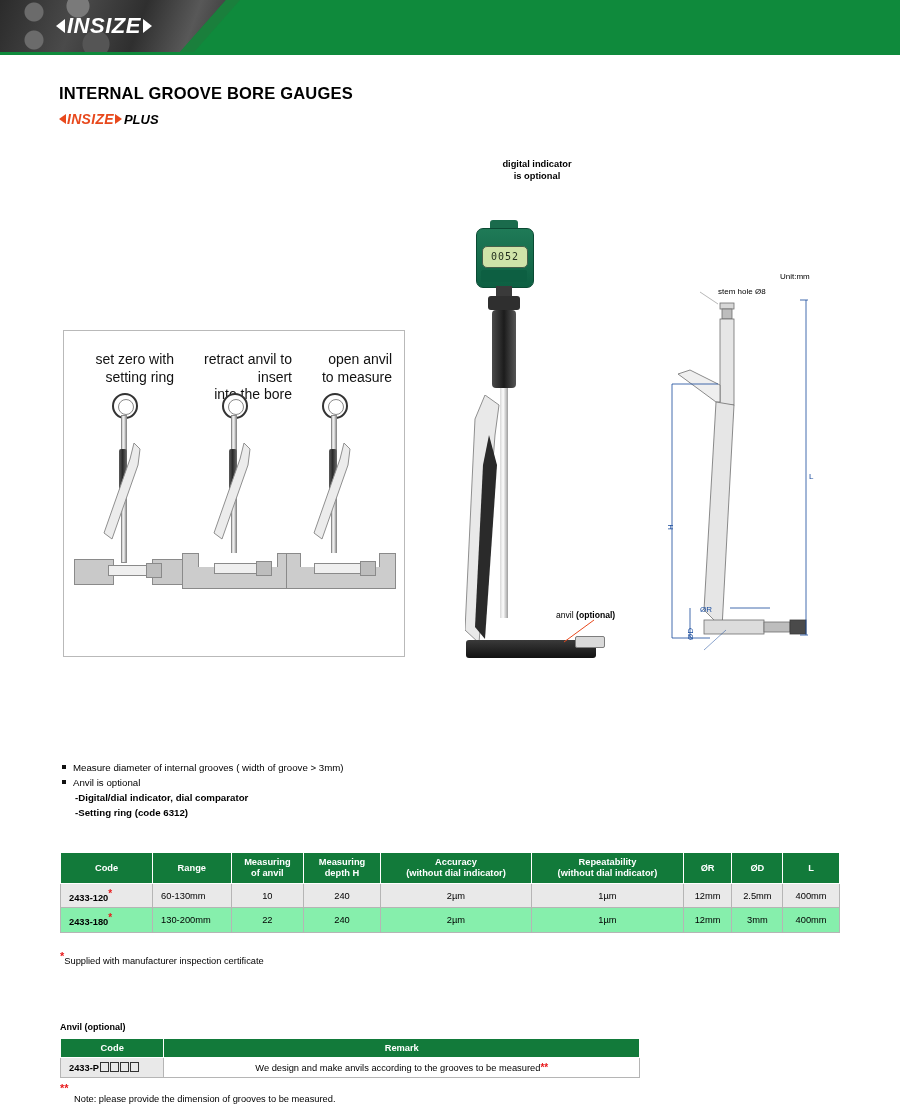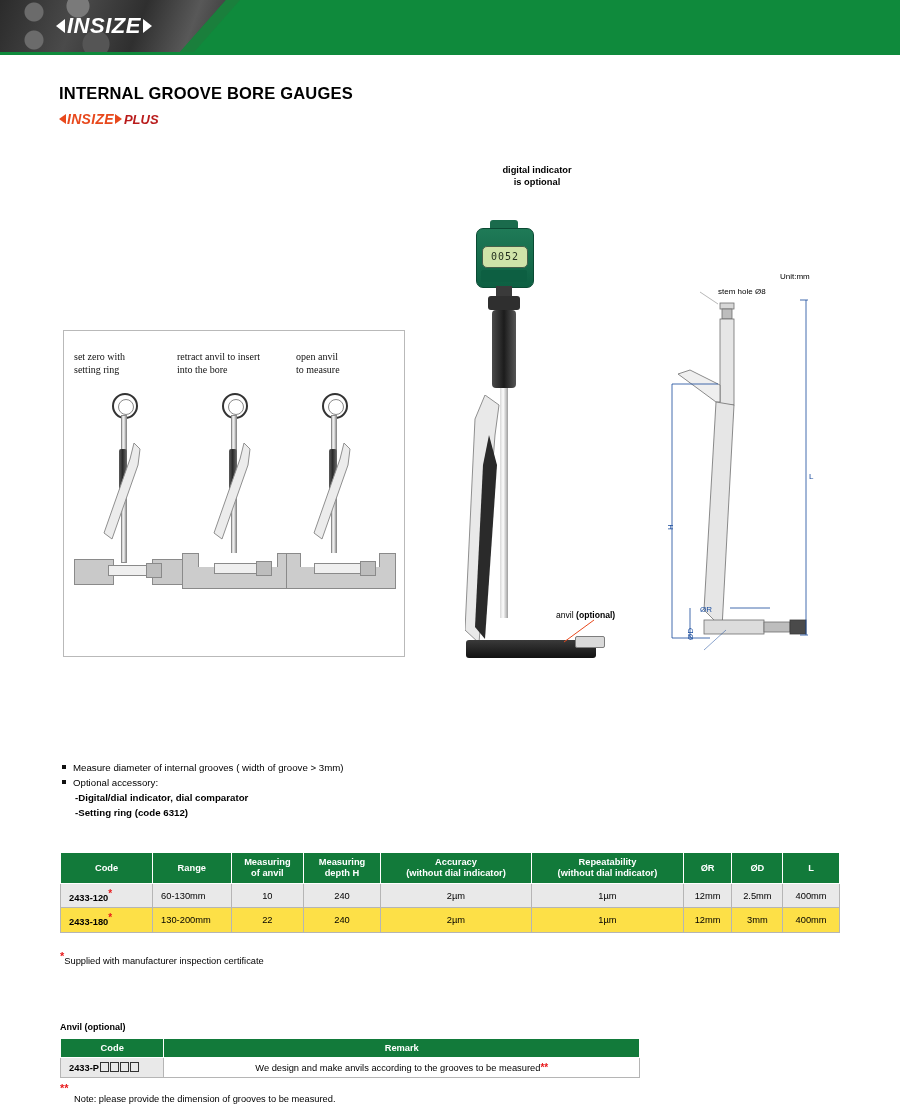--- a/index.html
+++ b/index.html
@@ -33,34 +33,34 @@
   .banner-rule{position:absolute;left:0;top:52px;width:900px;height:3px;background:#0f8a3c;}
 
   
   .page-title{position:absolute;left:59px;top:84px;font-size:16.5px;font-weight:bold;letter-spacing:0.2px;}
   .plus-logo{position:absolute;left:59px;top:110px;display:flex;align-items:center;height:18px;}
   .plus-word{font-style:italic;font-weight:bold;font-size:14px;color:#e8491d;letter-spacing:0.3px;}
   .plus-arrow-l{width:0;height:0;border-top:5px solid transparent;border-bottom:5px solid transparent;
      border-right:7px solid #e8491d;margin-right:1px;}
   .plus-arrow-r{width:0;height:0;border-top:5px solid transparent;border-bottom:5px solid transparent;
      border-left:7px solid #e8491d;margin-left:1px;margin-right:2px;}
-  .plus-tag{font-style:italic;font-weight:bold;font-size:13px;color:#b91c1c;}
+  .plus-tag{font-style:italic;font-weight:bold;font-size:13px;color:#000000;}
 
   
   .illus-box{position:absolute;left:63px;top:330px;width:340px;height:325px;border:1px solid #b9b9b9;background:#fff;}
-  .cap{position:absolute;font-size:10px;text-align:left;line-height:1.25;color:#111;font-family:Liberation Serif, serif;}
+  .cap{position:absolute;font-size:14px;text-align:right;line-height:1.25;color:#111;}
   .ring{position:absolute;width:22px;height:22px;border:2.2px solid #333;border-radius:50%;background:#fff;}
   .ring-inner{position:absolute;left:4px;top:4px;width:14px;height:14px;border:1px solid #888;border-radius:50%;}
   .stem{position:absolute;width:4px;background:linear-gradient(90deg,#cfcfcf,#f2f2f2 45%,#9a9a9a);border:0.5px solid #8d8d8d;}
   .grip{position:absolute;width:8px;background:linear-gradient(90deg,#5a5a5a,#2b2b2b 45%,#6d6d6d);border-radius:2px;}
   .block{position:absolute;background:#c9c9c9;border:1px solid #8a8a8a;}
   .anvil-bar{position:absolute;background:#efefef;border:1px solid #8a8a8a;}
 
   
-  .photo-note{position:absolute;left:457px;top:164px;width:160px;text-align:center;font-size:9.3px;font-weight:bold;line-height:1.3;}
+  .photo-note{position:absolute;left:457px;top:158px;width:160px;text-align:center;font-size:9.3px;font-weight:bold;line-height:1.3;}
   .anvil-note{position:absolute;left:556px;top:610px;font-size:8.6px;}
   .anvil-note b{font-weight:bold;}
 
   
   .ind-body{position:absolute;left:476px;top:228px;width:56px;height:58px;background:linear-gradient(180deg,#1f7a57,#0d5f42);border-radius:7px;border:1px solid #0a4a33;}
   .ind-screen{position:absolute;left:482px;top:246px;width:44px;height:20px;background:#cfe3a9;border:1px solid #46604a;border-radius:5px;}
   .ind-screen span{position:absolute;left:8px;top:4px;font-family:"DejaVu Sans Mono",monospace;font-size:10px;letter-spacing:1px;color:#23301f;}
   .ind-top{position:absolute;left:490px;top:220px;width:28px;height:10px;background:#1a6b4c;border-radius:3px 3px 0 0;}
   .ind-btns{position:absolute;left:481px;top:270px;width:46px;height:12px;background:#0d5f42;border-radius:2px;}
   .ind-neck{position:absolute;left:496px;top:286px;width:16px;height:12px;background:#3a3a3a;}
@@ -81,21 +81,21 @@
   .bullets{position:absolute;left:61px;top:760px;width:500px;font-size:9.7px;line-height:1.55;}
   .bullets .row{position:relative;padding-left:12px;}
   .bullets .row:before{content:"";position:absolute;left:1px;top:5px;width:4px;height:4px;background:#111;}
   .bullets .sub{padding-left:14px;font-weight:bold;}
 
   
   table{border-collapse:collapse;position:absolute;font-size:9.3px;}
   #main-table{left:60px;top:852px;width:780px;}
   #main-table th{background:#127a3a;color:#fff;font-weight:bold;border:1px solid #ffffff;
      padding:4px 2px;line-height:1.2;text-align:center;}
-  #main-table td{border:1px solid #b5b5b5;padding:4px 3px;text-align:center;background:#fde047;}
+  #main-table td{border:1px solid #b5b5b5;padding:4px 3px;text-align:center;background:#86efac;}
   #main-table tr.alt td{background:#e9e9e9;}
   #main-table td.code{font-weight:bold;text-align:left;padding-left:8px;position:relative;}
   #main-table td.rng{text-align:left;padding-left:8px;}
   .star{color:#e8191b;font-weight:bold;font-size:10px;vertical-align:super;}
   .note-star{position:absolute;left:60px;top:950px;font-size:9.3px;}
   .note-star .star{font-size:11px;}
 
   
   .anvil-title{position:absolute;left:60px;top:1022px;font-size:9px;font-weight:bold;}
   #anvil-table{left:60px;top:1038px;width:580px;}
@@ -239,21 +239,21 @@
   <line x1="66" y1="340" x2="44" y2="360" stroke="#14489b" stroke-width="0.5"></line>
   <line x1="58" y1="14" x2="40" y2="2" stroke="#6f6f6f" stroke-width="0.5"></line>
 </svg>
 <div class="dimtxt vert" style="left:666px;top:530px;">H</div>
 <div class="dimtxt vert" style="left:686px;top:640px;">ØD</div>
 <div class="dimtxt" style="left:700px;top:605px;">ØR</div>
 <div class="dimtxt" style="left:809px;top:472px;">L</div>
 
 <div class="bullets">
   <div class="row">Measure diameter of internal grooves ( width of groove &gt; 3mm)</div>
-  <div class="row">Optional accessory:</div>
+  <div class="row">Anvil is optional</div>
   <div class="sub">-Digital/dial indicator, dial comparator</div>
   <div class="sub">-Setting ring (code 6312)</div>
 </div>
 
 <table id="main-table">
   <thead>
     <tr>
       <th style="width:88px;white-space:pre-line;">Code</th>
       <th style="width:74px;white-space:pre-line;">Range</th>
       <th style="width:68px;white-space:pre-line;">Measuring

